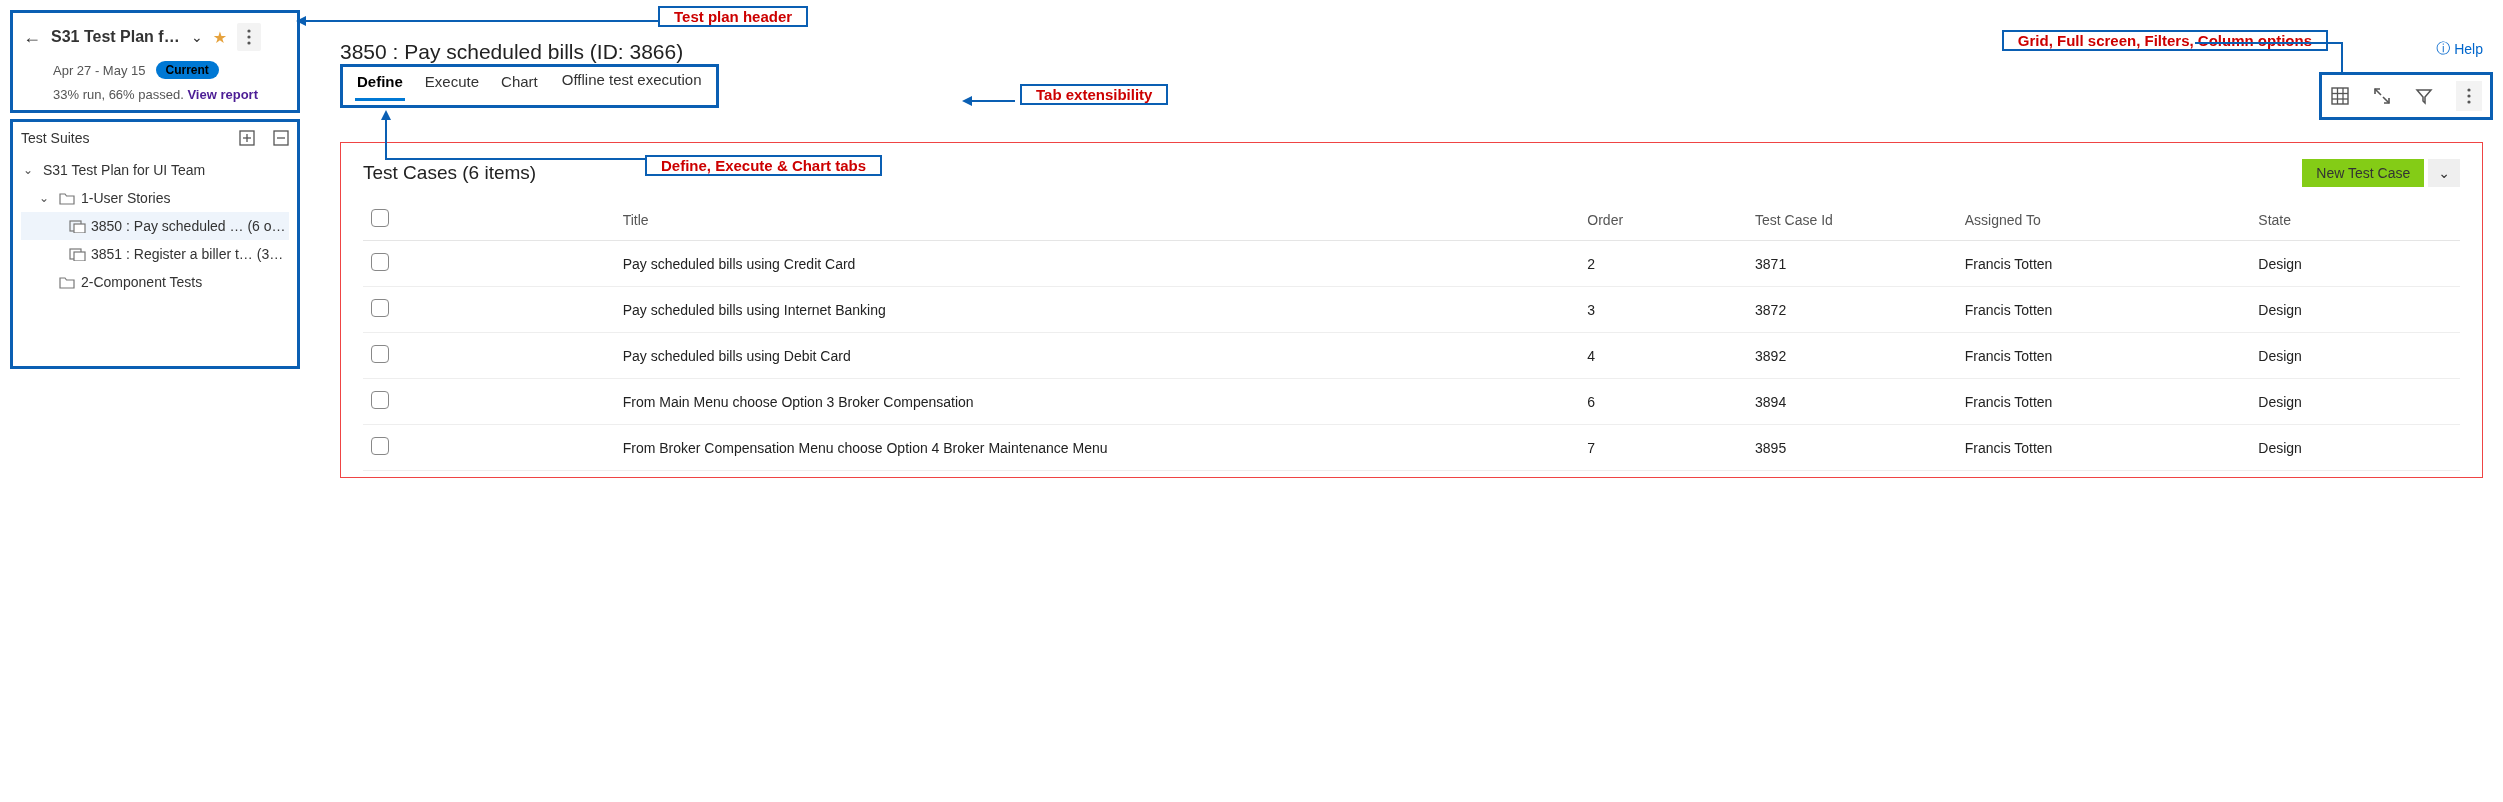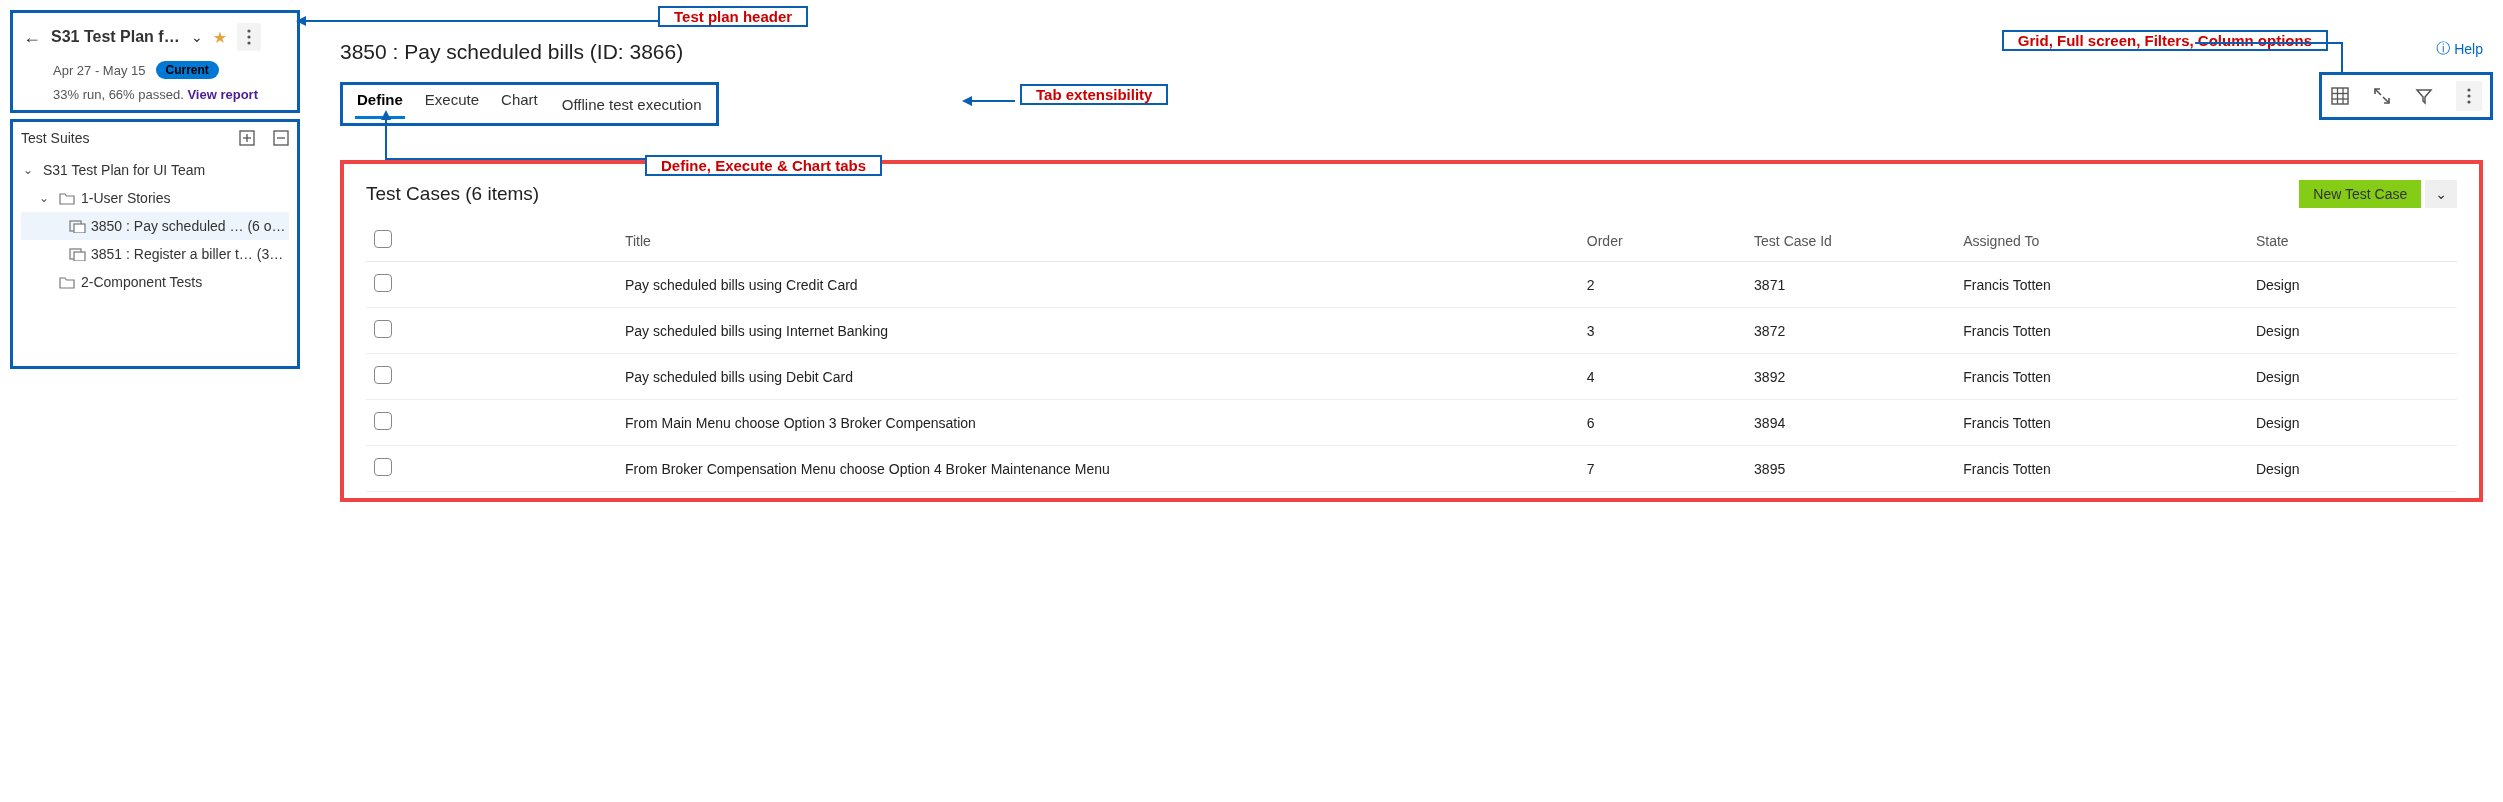--- a/index.html
+++ b/index.html
@@ -52,38 +52,38 @@
 
     .callout { display: inline-block; border: 2px solid #0a5fb3; padding: 0 14px; color: #c00; font-weight: 700; font-size: 15px; background: #fff; }
     .callout.c-header { position: absolute; top: 6px; left: 348px; }
     .callout.c-tabext { position: absolute; top: 84px; left: 710px; }
     .callout.c-tools { position: absolute; top: 20px; right: 175px; margin-top: 10px; }
     .callout.c-dec { position: absolute; top: 155px; left: 335px; }
     .callout.c-tree { display: inline-block; margin-top: 4px; }
 
     .main-title { font-size: 21px; font-weight: 400; color: #222; margin-top: 20px; }
 
-    .tab-extent { display: inline-flex; border: 3px solid #0a5fb3; margin-top: 18px; padding: 4px 6px; gap: 0; align-items: center; }
+    .tab-extent { display: inline-flex; border: 3px solid #0a5fb3; padding: 4px 6px; gap: 0; align-items: flex-start; }
     .tabs { display: flex; gap: 18px; padding: 0 6px; }
     .tab { font-size: 15px; padding: 2px 2px 8px 2px; cursor: pointer; color: #333; }
     .tab.active { border-bottom: 3px solid #0078d4; font-weight: 600; color: #000; }
     .tab-ext { margin-left: 8px; padding: 0 6px; }
 
     .top-right { position: absolute; top: 40px; right: 20px; display: flex; align-items: center; gap: 12px; }
     .help-link { color: #0066cc; font-size: 14px; display: flex; gap: 4px; align-items: center; }
 
     .tools-box { position: absolute; top: 72px; right: 10px; border: 3px solid #0a5fb3; padding: 6px 8px; display: flex; gap: 22px; align-items: center; }
     .tool-btn { width: 20px; height: 20px; display: flex; align-items: center; justify-content: center; cursor: pointer; font-size: 16px; color: #555; }
     .tool-btn.bg { background: #f3f3f3; width: 26px; height: 30px; }
 
     .dec-vline { position: absolute; width: 2px; height: 40px; background: #0a5fb3; left: 75px; top: 118px; }
     .dec-vline::before { content: ""; position: absolute; top: -8px; left: -4px; border-left: 5px solid transparent; border-right: 5px solid transparent; border-bottom: 10px solid #0a5fb3; }
     .dec-hline { position: absolute; height: 2px; width: 260px; background: #0a5fb3; left: 75px; top: 158px; }
 
-    .cases-panel { margin-top: 34px; border: 4px solid #ef4444; padding: 16px 22px 6px 22px; box-shadow: 0 0 0 rgba(0,0,0,0); }
+    .cases-panel { margin-top: 34px; border: 1px solid #ef4444; padding: 16px 22px 6px 22px; box-shadow: 0 0 0 rgba(0,0,0,0); }
     .cases-head { display: flex; justify-content: space-between; align-items: center; }
     .cases-title { font-size: 19px; color: #222; }
     .new-case { display: flex; align-items: stretch; }
     .new-case-btn { background: #84cc16; padding: 6px 14px; font-size: 14px; cursor: pointer; }
     .new-case-dd { background: #efefef; padding: 6px 10px; margin-left: 4px; cursor: pointer; }
 
     table { width: 100%; border-collapse: collapse; margin-top: 12px; }
     th { text-align: left; font-weight: 400; color: #555; font-size: 14px; padding: 10px 8px; border-bottom: 1px solid #e5e5e5; }
     td { padding: 12px 8px; border-bottom: 1px solid #eee; font-size: 14px; color: #222; }
     .chk { width: 18px; height: 18px; border: 1.5px solid #888; border-radius: 4px; display: inline-block; cursor: pointer; }

